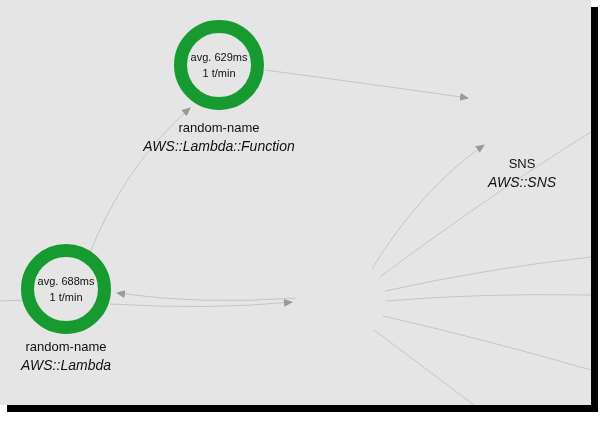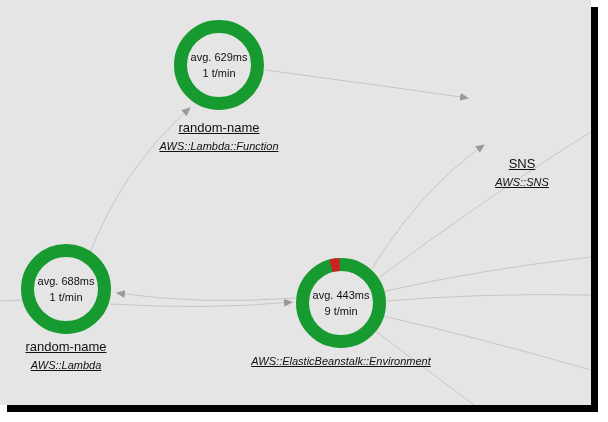--- a/index.html
+++ b/index.html
@@ -9,23 +9,23 @@
     background:#e5e5e5;box-shadow:7px 7px 0 0 #000000;overflow:hidden;
   }
   .edges{position:absolute;left:0;top:0;}
   .node{position:absolute;width:94px;height:94px;}
   .node svg{position:absolute;left:0;top:0;}
   .ring-text{
     position:absolute;left:0;top:0;right:0;bottom:0;
     display:flex;flex-direction:column;align-items:center;justify-content:center;
     font-size:11px;line-height:16px;color:#111111;text-align:center;
   }
-  .label{position:absolute;width:280px;text-align:center;color:#111111;text-decoration:underline;}
+  .label{position:absolute;width:280px;text-align:center;color:#111111;}
   .label .name{font-size:13px;line-height:15px;}
-  .label .type{font-size:11px;font-style:italic;margin-top:5px;line-height:13px;}
+  .label .type{font-size:14px;font-style:italic;margin-top:5px;line-height:13px;}
 </style>
 </head>
 <body>
 
 <div class="frame">
 
   <svg class="edges" width="591" height="405">
     <defs>
       <marker id="arrow" markerUnits="userSpaceOnUse" markerWidth="10" markerHeight="9" refX="8" refY="4" orient="auto">
         <path d="M0 0 L9 4 L0 8 Z" fill="#9a9a9a"></path>
@@ -70,27 +70,16 @@
     <div class="ring-text">
       <div>avg. 688ms</div>
       <div>1 t/min</div>
     </div>
   </div>
   <div class="label" style="left:-74px;top:339px">
     <div class="name">random-name</div>
     <div class="type">AWS::Lambda</div>
   </div>
 
-  <div class="node" style="left:294px;top:256px">
-    <svg width="94" height="94">
-        <circle cx="47" cy="47" r="38.5" fill="none" stroke="#179b30" stroke-width="13"></circle>
-        <path d="M 37.03546676355295 9.811855687870867 A 38.5 38.5 0 0 1 45.65636937695372 8.523453159764813" fill="none" stroke="#cf2124" stroke-width="13"></path>
-      </svg>
-    <div class="ring-text">
-      <div>avg. 443ms</div>
-      <div>9 t/min</div>
-    </div>
-  </div>
   <div class="label" style="left:201px;top:350px">
-    <div class="type">AWS::ElasticBeanstalk::Environment</div>
   </div>
 
 </div>
 
 </body></html>

